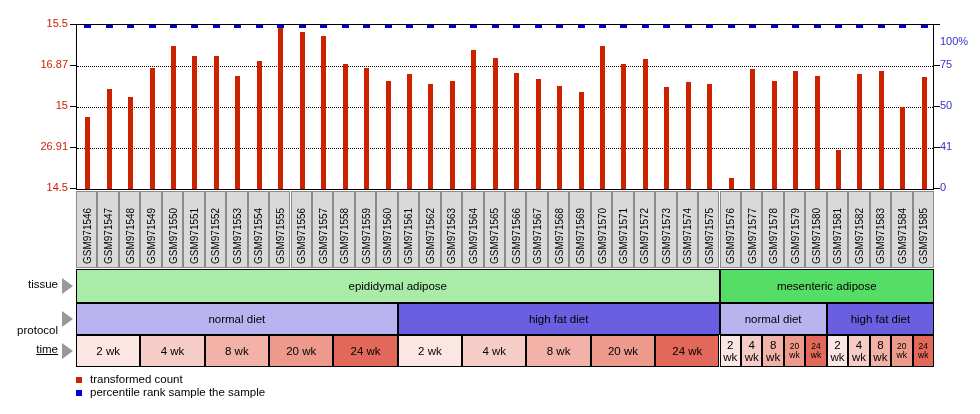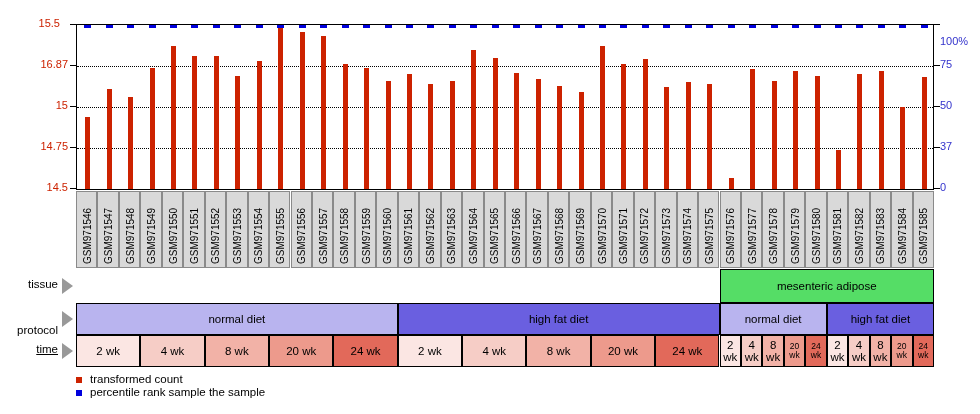--- a/index.html
+++ b/index.html
@@ -320,20 +320,23 @@
         <span class="idtxt" style="left: 15.725px;">GSM971584</span>
       </div>
       <div class="idcell" style="left: 836.55px; width: 21.45px; background: rgb(217, 217, 217);">
         <span class="idtxt" style="left: 15.725px;">GSM971585</span>
       </div>
     </div>
 
   <div class="rowlabel" id="lbl-tissue" style="left: 0px; top: 278px;">tissue</div>
   <div class="arrow" id="arr-tissue" style="left: 62px; top: 278px;"></div>
   <div class="annrow" id="row-tissue" style="top: 269px; height: 34px;">
+      <div class="cell" style="left: 0px; width: 643.5px; background: rgb(168, 236, 168);">
+        <span>epididymal adipose</span>
+      </div>
       <div class="cell" style="left: 643.5px; width: 214.5px; background: rgb(85, 221, 102);">
         <span>mesenteric adipose</span>
       </div>
     </div>
 
   <div class="rowlabel" id="lbl-protocol" style="left: 0px; top: 324px;">protocol</div>
   <div class="arrow" id="arr-protocol" style="left: 62px; top: 311px;"></div>
   <div class="annrow" id="row-protocol" style="top: 303px; height: 32px;">
       <div class="cell" style="left: 0px; width: 321.75px; background: rgb(185, 180, 239);">
         <span>normal diet</span>
@@ -418,33 +421,33 @@
       <div class="lgrow">
         <span class="swatch" style="background: rgb(204, 34, 0);"></span>
         <span class="lgtxt">transformed count</span>
       </div>
       <div class="lgrow">
         <span class="swatch" style="background: rgb(0, 0, 221);"></span>
         <span class="lgtxt">percentile rank sample the sample</span>
       </div>
     </div>
 
-<div class="ylabL" style="left: 20px; top: 17px; color: rgb(204, 34, 0);">15.5</div>
+<div class="ylabL" style="left: 28px; top: 17px; color: rgb(204, 34, 0);">15.5</div>
     <div class="tickL" style="top: 24px;"></div>
     <div class="ylabL" style="left: 28px; top: 58px; color: rgb(204, 34, 0);">16.87</div>
     <div class="tickL" style="top: 65px;"></div>
     <div class="ylabL" style="left: 28px; top: 99px; color: rgb(204, 34, 0);">15</div>
     <div class="tickL" style="top: 106px;"></div>
-    <div class="ylabL" style="left: 28px; top: 140px; color: rgb(204, 34, 0);">14.75</div>
+    <div class="ylabL" style="left: 28px; top: 140px; color: rgb(204, 34, 0);">26.91</div>
     <div class="tickL" style="top: 147px;"></div>
     <div class="ylabL" style="left: 28px; top: 181px; color: rgb(204, 34, 0);">14.5</div>
     <div class="tickL" style="top: 188px;"></div>
     <div class="ylabR" style="top: 35px; color: rgb(51, 51, 204);">100%</div>
     <div class="tickR" style="top: 24px;"></div>
     <div class="ylabR" style="top: 58px; color: rgb(51, 51, 204);">75</div>
     <div class="tickR" style="top: 65px;"></div>
     <div class="ylabR" style="top: 99px; color: rgb(51, 51, 204);">50</div>
     <div class="tickR" style="top: 106px;"></div>
-    <div class="ylabR" style="top: 140px; color: rgb(51, 51, 204);">37</div>
+    <div class="ylabR" style="top: 140px; color: rgb(51, 51, 204);">41</div>
     <div class="tickR" style="top: 147px;"></div>
     <div class="ylabR" style="top: 181px; color: rgb(51, 51, 204);">0</div>
     <div class="tickR" style="top: 188px;"></div>
   </div>
 
 </body></html>

